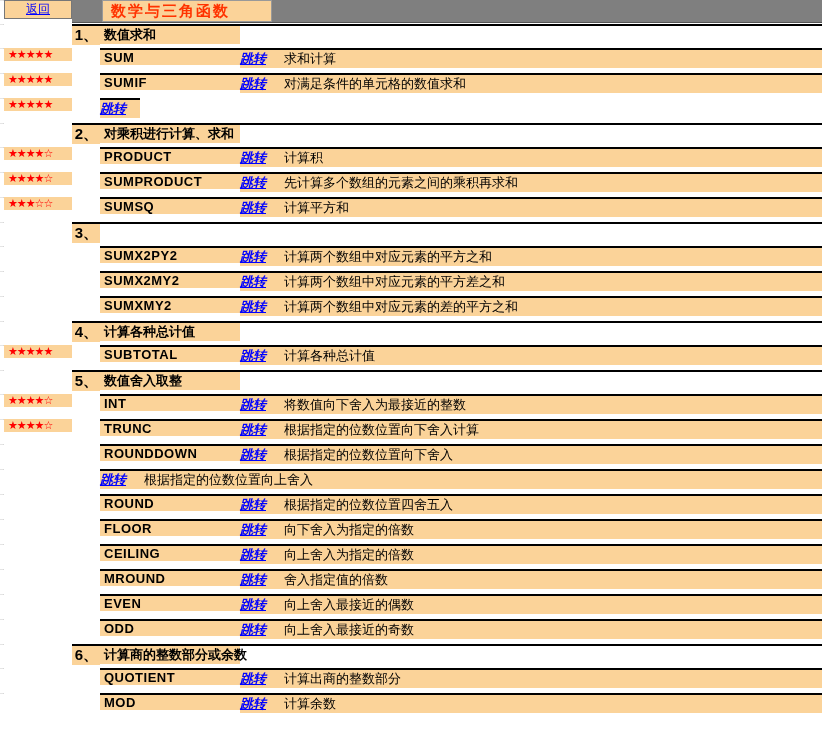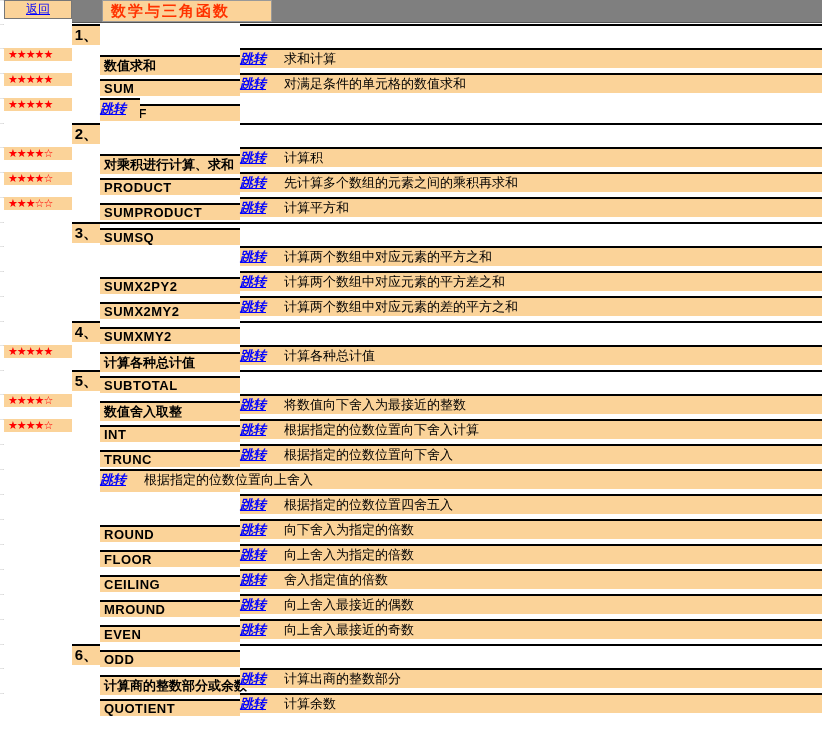--- a/index.html
+++ b/index.html
@@ -2,21 +2,21 @@
 <html><head>
 <meta charset="utf-8">
 <style>
   * { box-sizing: border-box; margin: 0; padding: 0; }
   body { font-family: "Microsoft YaHei", Arial, sans-serif; font-size: 13px; background: #fff; }
   .sheet { width: 822px; }
   .row { display: flex; align-items: flex-start; }
   .edge { width: 4px; background: #fff; border-right: 1px solid #ccc; border-bottom: 1px solid #e5e5e5; }
   .col-a { width: 68px; display: flex; align-items: center; justify-content: flex-start; padding-left: 4px; font-size: 12px; }
   .col-b { width: 28px; display: flex; align-items: center; justify-content: flex-end; padding-right: 2px; font-weight: bold; }
-  .col-c { width: 140px; display: flex; align-items: center; padding-left: 4px; font-weight: bold; margin-top: 31px; }
+  .col-c { width: 140px; display: flex; align-items: center; padding-left: 4px; font-weight: bold; }
   .col-d { width: 40px; display: flex; align-items: center; }
   .col-e { flex: 1; display: flex; align-items: center; padding-left: 4px; }
   .header { height: 24px; }
   .header .col-a { background: #fbd399; border: 1px solid #777; color: #0000ff; text-decoration: underline; justify-content: center; padding: 0; }
   .header .titlecell { background: #7f7f7f; border-bottom: 1px solid #555; }
   .header .titlebox { background: #fbd399; height: 22px; width: 170px; display: flex; align-items: center; padding-left: 8px; color: #ff3300; font-weight: bold; font-size: 15px; letter-spacing: 2px; border: 1px solid #999; }
   .section { height: 24px; }
   .section .col-b, .section .col-c, .section .col-d, .section .col-e { background: #fbd399; border-top: 2px solid #000; }
   .section .col-b { font-size: 15px; }
   .func { height: 25px; }

